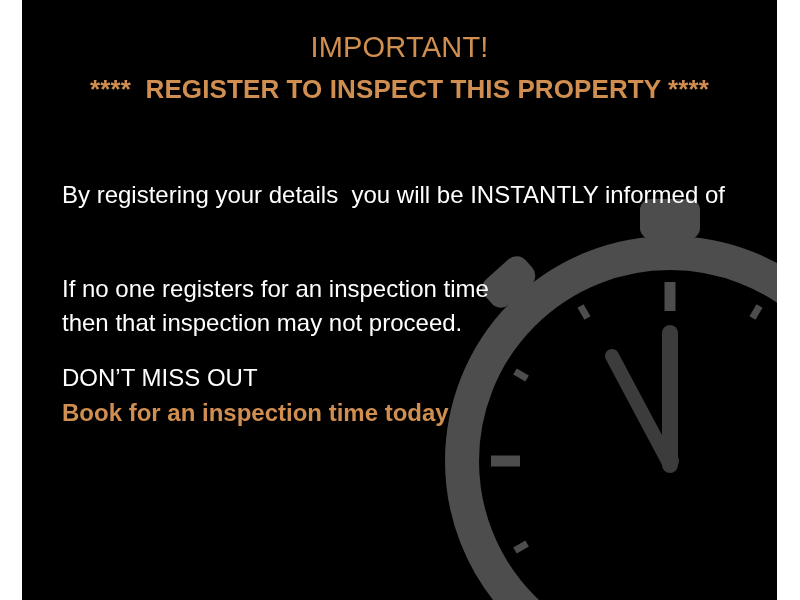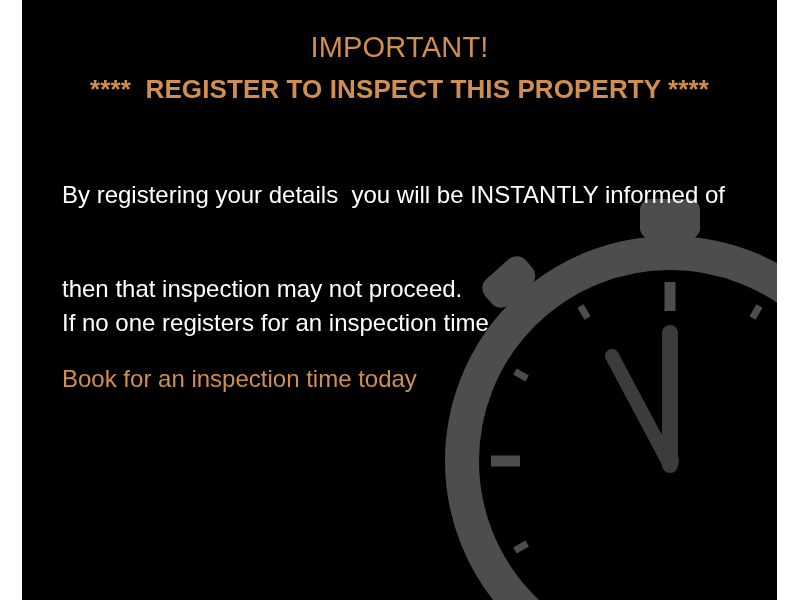--- a/index.html
+++ b/index.html
@@ -96,21 +96,21 @@
     display: block;
     font-size: 24px;
     line-height: 34px;
     font-weight: 400;
     color: #ffffff;
     white-space: pre;
   }
 
   .body-line.accent {
     color: #d08e50;
-    font-weight: 400;
+    font-weight: 700;
     line-height: 35px;
   }
 </style>
 </head>
 <body>
 
 <div id="poster">
 
   <div id="panel">
 
@@ -177,23 +177,24 @@
       <div class="headline-wrap">
         <span class="headline-1">IMPORTANT!</span>
         <span class="headline-2">****  REGISTER TO INSPECT THIS PROPERTY ****</span>
       </div>
 
       <div class="body-block" id="para-1">
         <span class="body-line">By registering your details  you will be INSTANTLY informed of</span>
       </div>
 
       <div class="body-block" id="para-2">
+        <span class="body-line">If no one registers for an inspection time</span>
         <span class="body-line">then that inspection may not proceed.</span>
-        <span class="body-line">If no one registers for an inspection time</span>
       </div>
 
       <div class="body-block" id="para-3">
+        <span class="body-line">DON’T MISS OUT</span>
         <span class="body-line accent">Book for an inspection time today</span>
       </div>
 
     </div>
   </div>
 </div>
 
 </body></html>

